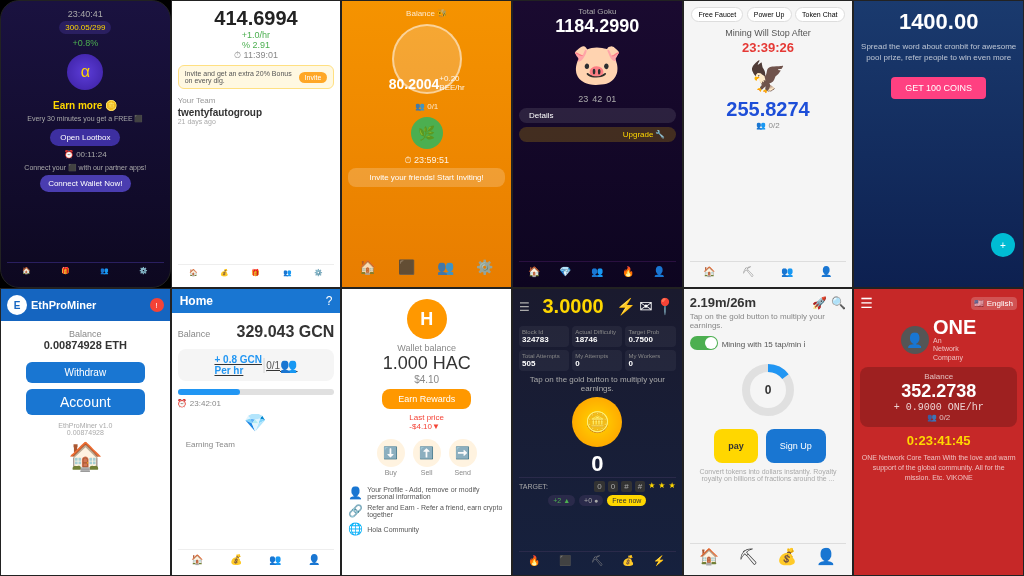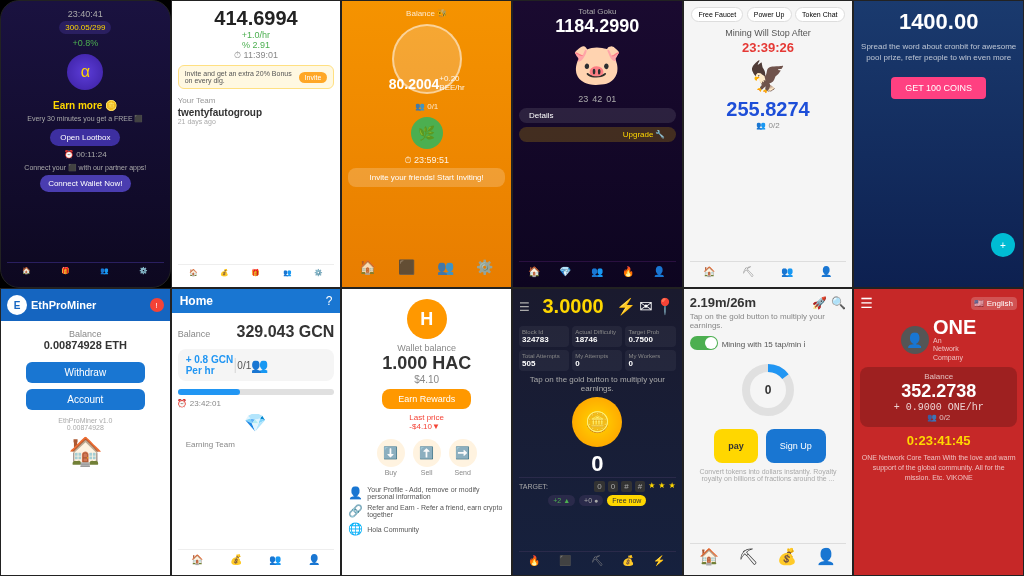--- a/index.html
+++ b/index.html
@@ -131,57 +131,57 @@
       background: linear-gradient(180deg, #1565c0 0%, #0d47a1 60%, #fff 60%);
       color: #333;
       padding: 0;
     }
     .cell-7 .header { background: #1565c0; color: #fff; padding: 6px; display: flex; align-items: center; gap: 4px; }
     .cell-7 .header-title { font-size: 11px; font-weight: bold; }
     .cell-7 .body { background: #fff; padding: 8px 10px; flex: 1; display: flex; flex-direction: column; align-items: center; }
     .cell-7 .bal-label { font-size: 9px; color: #888; }
     .cell-7 .bal-val { font-size: 11px; color: #333; font-weight: bold; margin-bottom: 8px; }
     .cell-7 .btn-withdraw { background: #1976d2; color: #fff; border: none; border-radius: 6px; padding: 5px 20px; font-size: 10px; cursor: pointer; margin: 3px 0; width: 80%; }
-    .cell-7 .btn-account { background: #1976d2; color: #fff; border: none; border-radius: 6px; padding: 5px 20px; font-size: 10px; cursor: pointer; margin: 3px 0; width: 80%; }
+    .cell-7 .btn-account { background: #1976d2; color: #fff; border: none; border-radius: 6px; padding: 5px 20px; font-size: 14px; cursor: pointer; margin: 3px 0; width: 80%; }
     .cell-7 .footer { font-size: 7px; color: #aaa; margin-top: auto; text-align: center; }
     .cell-7 .house-img { font-size: 28px; margin-top: 4px; }
 
     
     .cell-8 {
       background: #fff;
       color: #333;
       padding: 6px;
     }
     .cell-8 .header { background: #1976d2; color: #fff; margin: -6px -6px 6px; padding: 5px 8px; display: flex; justify-content: space-between; align-items: center; }
     .cell-8 .header-title { font-size: 12px; font-weight: bold; }
     .cell-8 .balance-row { display: flex; justify-content: space-between; align-items: baseline; margin: 4px 0; }
     .cell-8 .bal-lbl { font-size: 9px; color: #888; }
     .cell-8 .bal-val { font-size: 16px; font-weight: bold; color: #333; }
-    .cell-8 .rate-box { background: #f5f5f5; border-radius: 8px; padding: 5px 8px; display: flex; align-items: center; justify-content: flex-start; margin: 4px 0; }
+    .cell-8 .rate-box { background: #f5f5f5; border-radius: 8px; padding: 5px 8px; display: flex; align-items: center; justify-content: center; margin: 4px 0; text-decoration: underline; }
     .cell-8 .rate-val { font-size: 10px; color: #2196f3; font-weight: bold; }
     .cell-8 .rate-divider { color: #ddd; }
     .cell-8 .slot-val { font-size: 10px; color: #555; }
     .cell-8 .progress-bar { height: 6px; background: #e0e0e0; border-radius: 3px; margin: 4px 0; position: relative; }
     .cell-8 .progress-fill { height: 100%; background: #2196f3; border-radius: 3px; width: 40%; }
     .cell-8 .timer { font-size: 8px; color: #888; display: flex; align-items: center; gap: 3px; }
     .cell-8 .gem-icon { font-size: 18px; margin: 4px auto; display: block; text-align: center; }
     .cell-8 .earning-label { font-size: 8px; color: #888; margin: 2px 8px; }
     .cell-8 .bottom-nav { display: flex; justify-content: space-around; margin-top: auto; padding: 4px 0; border-top: 1px solid #eee; }
     .cell-8 .bottom-nav span { font-size: 10px; color: #888; cursor: pointer; }
 
     
     .cell-9 {
       background: #fff;
       color: #333;
       padding: 6px;
       align-items: center;
     }
     .cell-9 .logo-circle { width: 40px; height: 40px; background: #ff9800; border-radius: 50%; display: flex; align-items: center; justify-content: center; font-size: 18px; color: #fff; font-weight: bold; margin: 4px auto; }
     .cell-9 .wallet-lbl { font-size: 9px; color: #888; }
-    .cell-9 .wallet-val { font-size: 18px; font-weight: bold; color: #333; }
+    .cell-9 .wallet-val { font-size: 18px; font-weight: normal; color: #333; }
     .cell-9 .usd-val { font-size: 10px; color: #888; }
     .cell-9 .earn-btn { background: #ff9800; color: #fff; border: none; border-radius: 8px; padding: 5px 16px; font-size: 9px; cursor: pointer; margin: 4px 0; }
     .cell-9 .last-price { font-size: 8px; color: #f44336; margin-bottom: 4px; }
     .cell-9 .action-row { display: flex; gap: 8px; justify-content: center; margin: 4px 0; }
     .cell-9 .action-btn { display: flex; flex-direction: column; align-items: center; gap: 2px; }
     .cell-9 .action-icon { width: 28px; height: 28px; background: #fff3e0; border-radius: 50%; display: flex; align-items: center; justify-content: center; font-size: 12px; cursor: pointer; }
     .cell-9 .action-lbl { font-size: 7px; color: #888; }
     .cell-9 .profile-section { width: 100%; margin-top: 4px; }
     .cell-9 .profile-item { display: flex; align-items: center; gap: 4px; font-size: 8px; color: #555; padding: 2px 0; }
     .cell-9 .profile-icon { font-size: 12px; }

